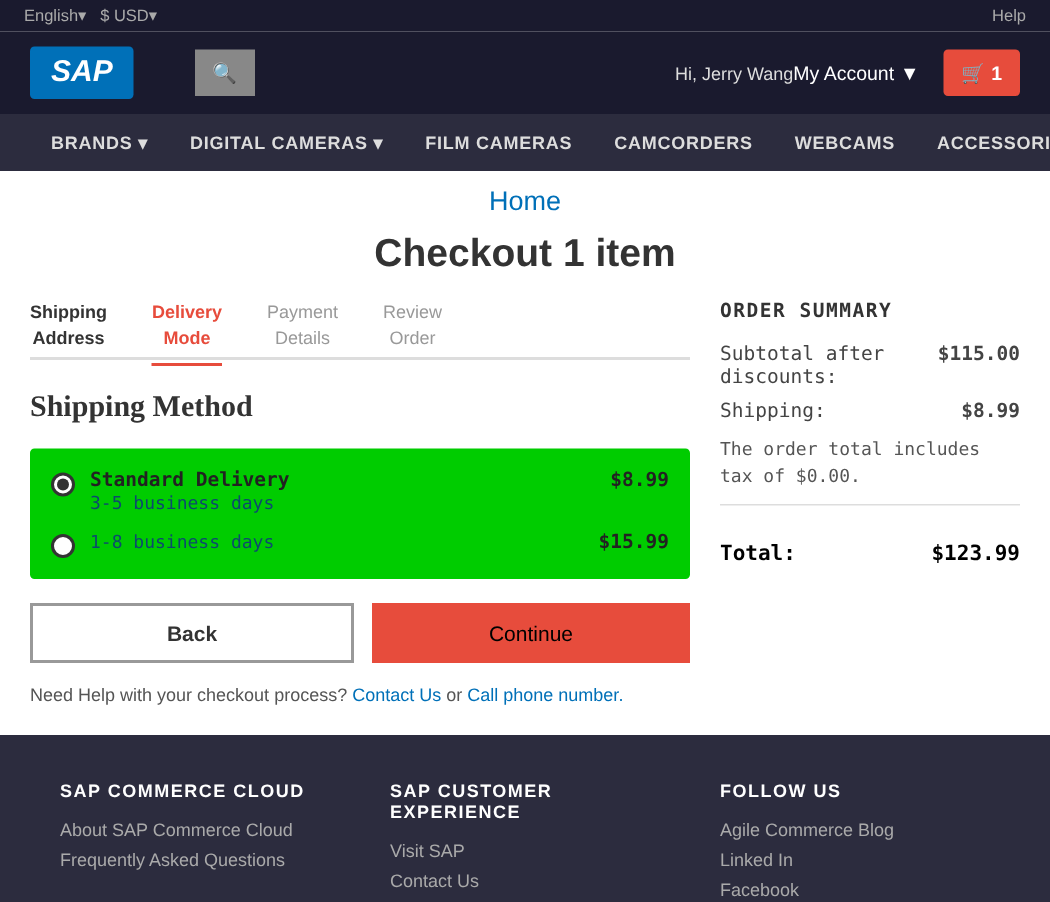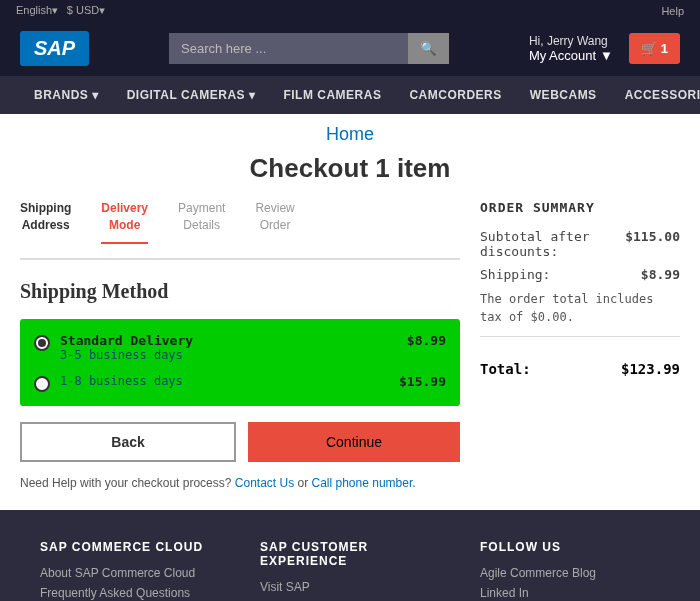--- a/index.html
+++ b/index.html
@@ -57,21 +57,21 @@
       color: white;
       cursor: pointer;
     }
     .header-right {
       display: flex;
       align-items: center;
       gap: 16px;
       color: white;
       font-size: 13px;
     }
-    .account-info { display: flex; flex-direction: column; }
+    .account-info { display: flex; flex-direction: row; align-items: flex-end; }
     .account-info .greeting { font-size: 12px; color: #ddd; }
     .account-link {
       color: white;
       font-size: 13px;
       cursor: pointer;
       display: flex;
       align-items: center;
       gap: 4px;
     }
     .cart-btn {
@@ -127,21 +127,21 @@
       gap: 20px;
     }
 
     .left-panel { flex: 1; }
 
     
     .checkout-steps {
       display: flex;
       gap: 30px;
       border-bottom: 2px solid #ddd;
-      padding-bottom: 24px;
+      padding-bottom: 4px;
       margin-bottom: 20px;
     }
     .step {
       font-size: 12px;
       color: #999;
       cursor: pointer;
       text-align: center;
       line-height: 1.4;
     }
     .step.active {
@@ -312,21 +312,20 @@
     &nbsp;
     <span>$ USD</span>▾
   </span>
   <span>Help</span>
 </div>
 
 <div class="header">
   <div class="logo">SAP</div>
 
   <div class="search-bar">
-    <input type="text" placeholder="Search here ..." style="">
     <button class="search-btn">🔍</button>
   </div>
 
   <div class="header-right">
     <div class="account-info">
       <span class="greeting">Hi, Jerry Wang</span>
       <span class="account-link">
         <span>My Account</span>
         <span>▼</span>
       </span>

